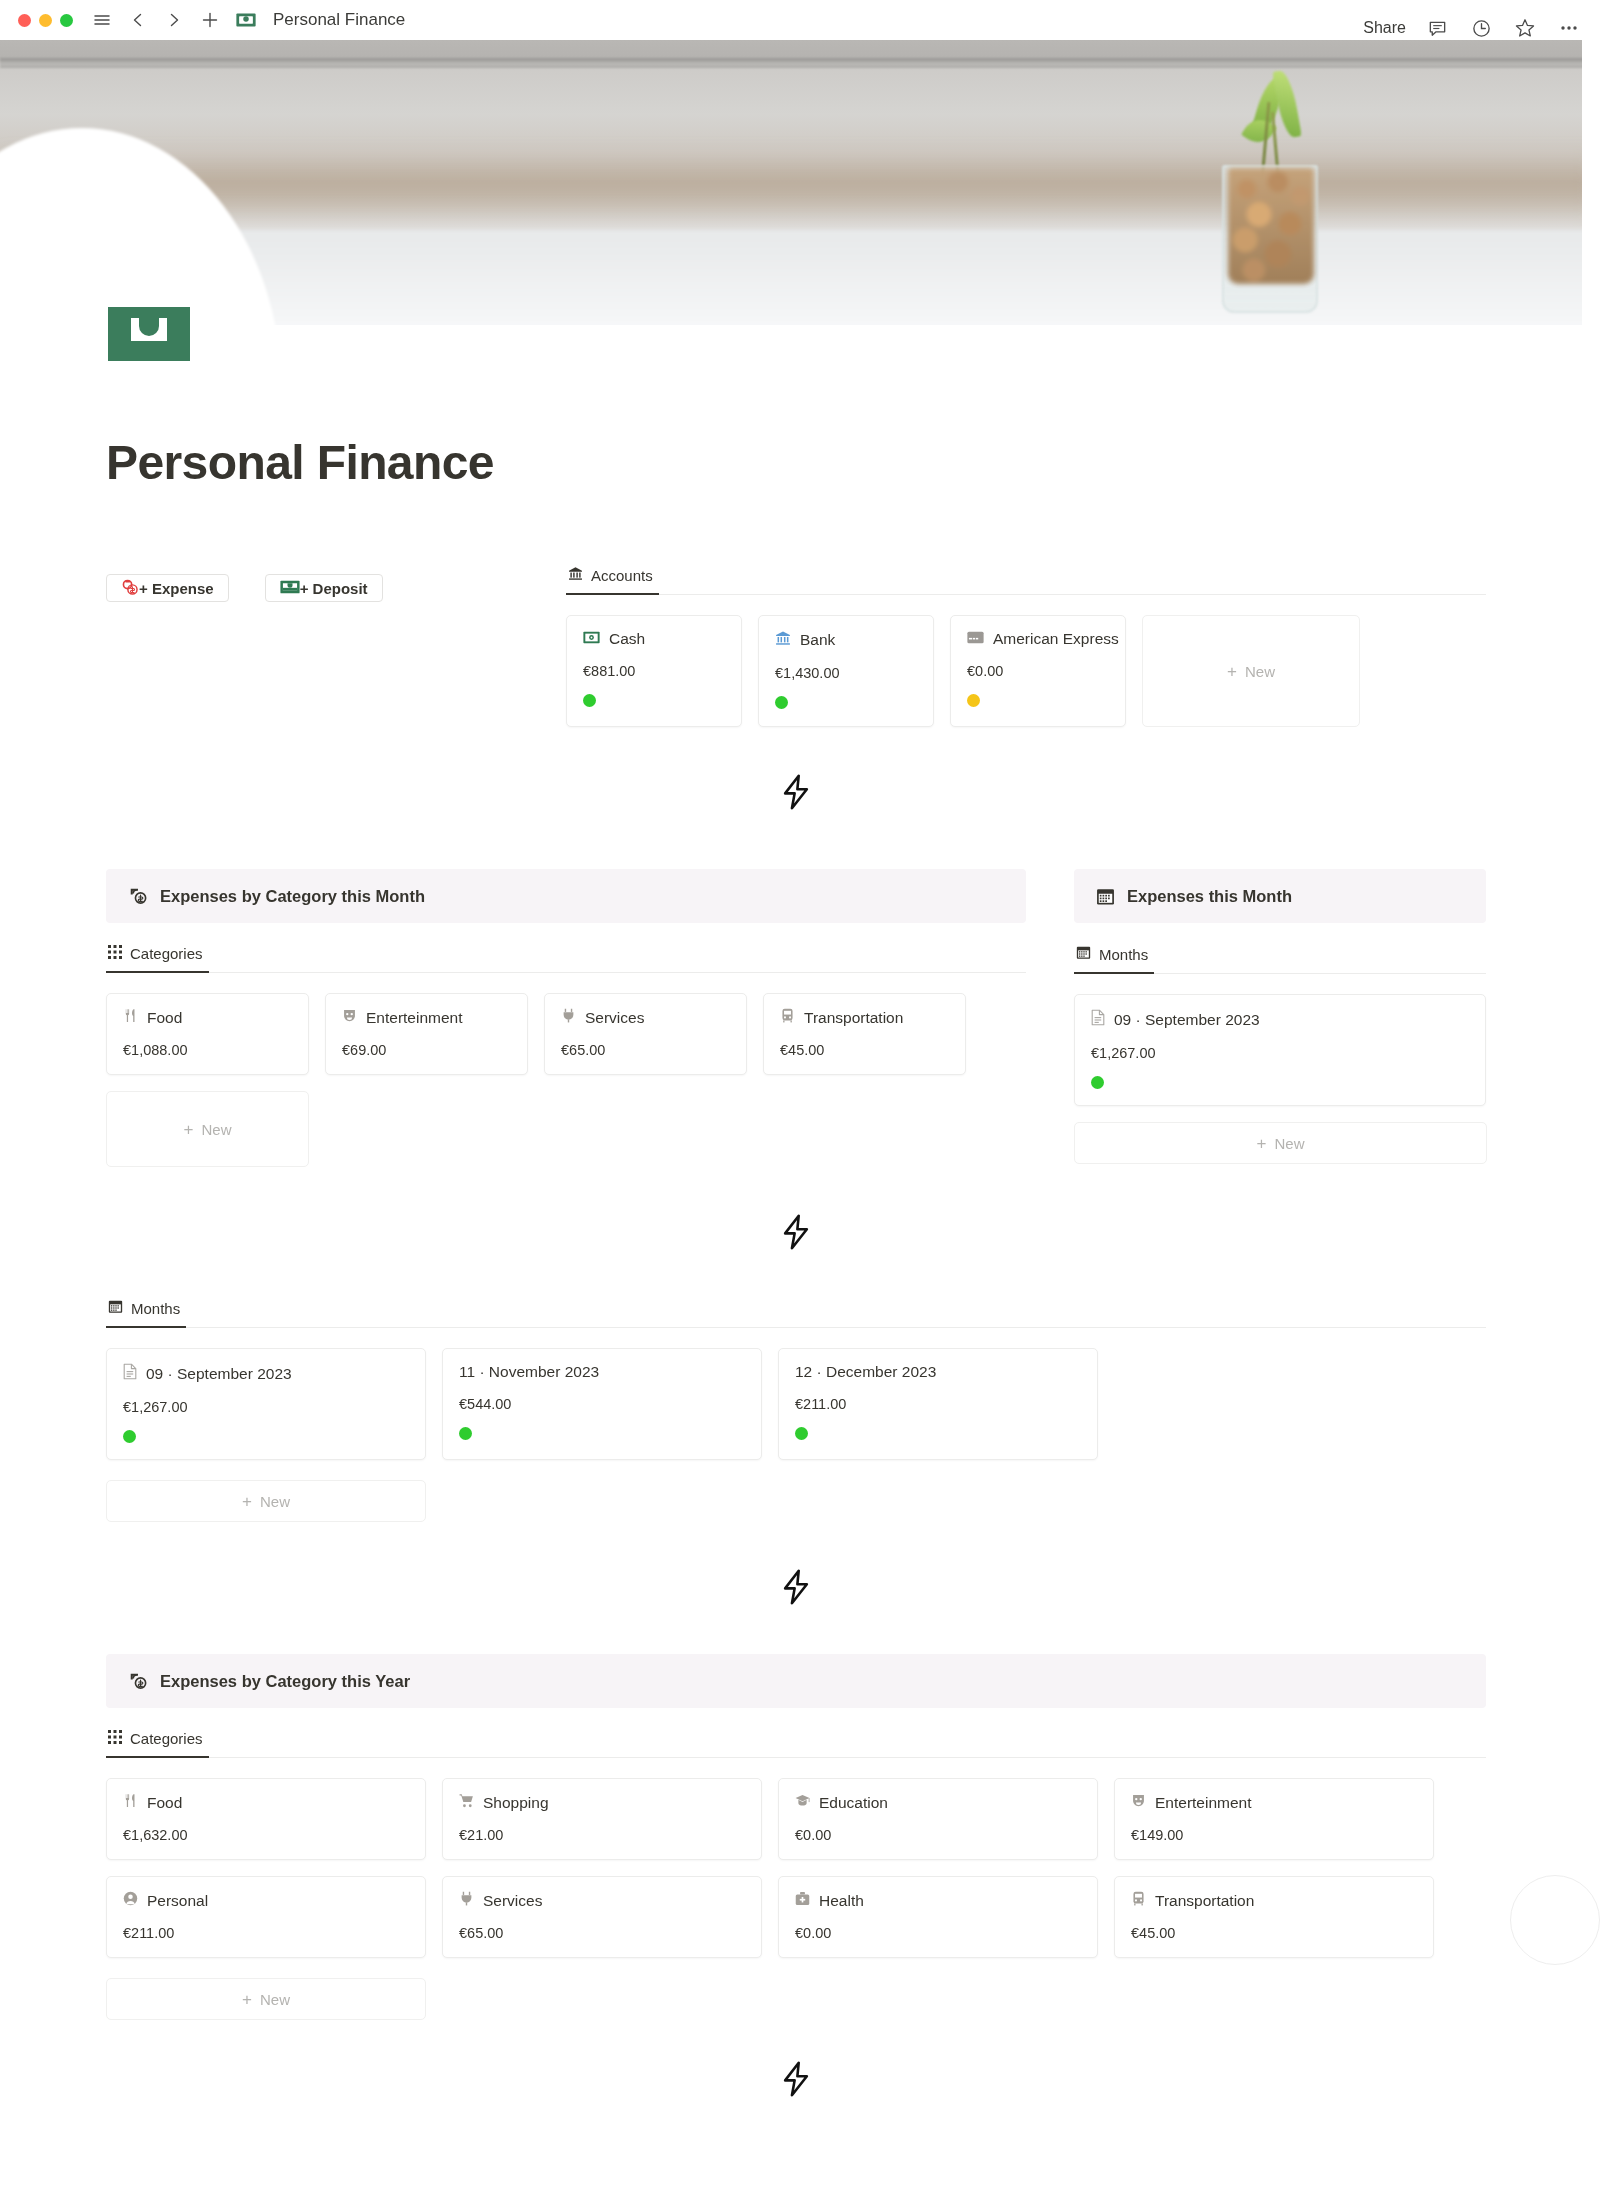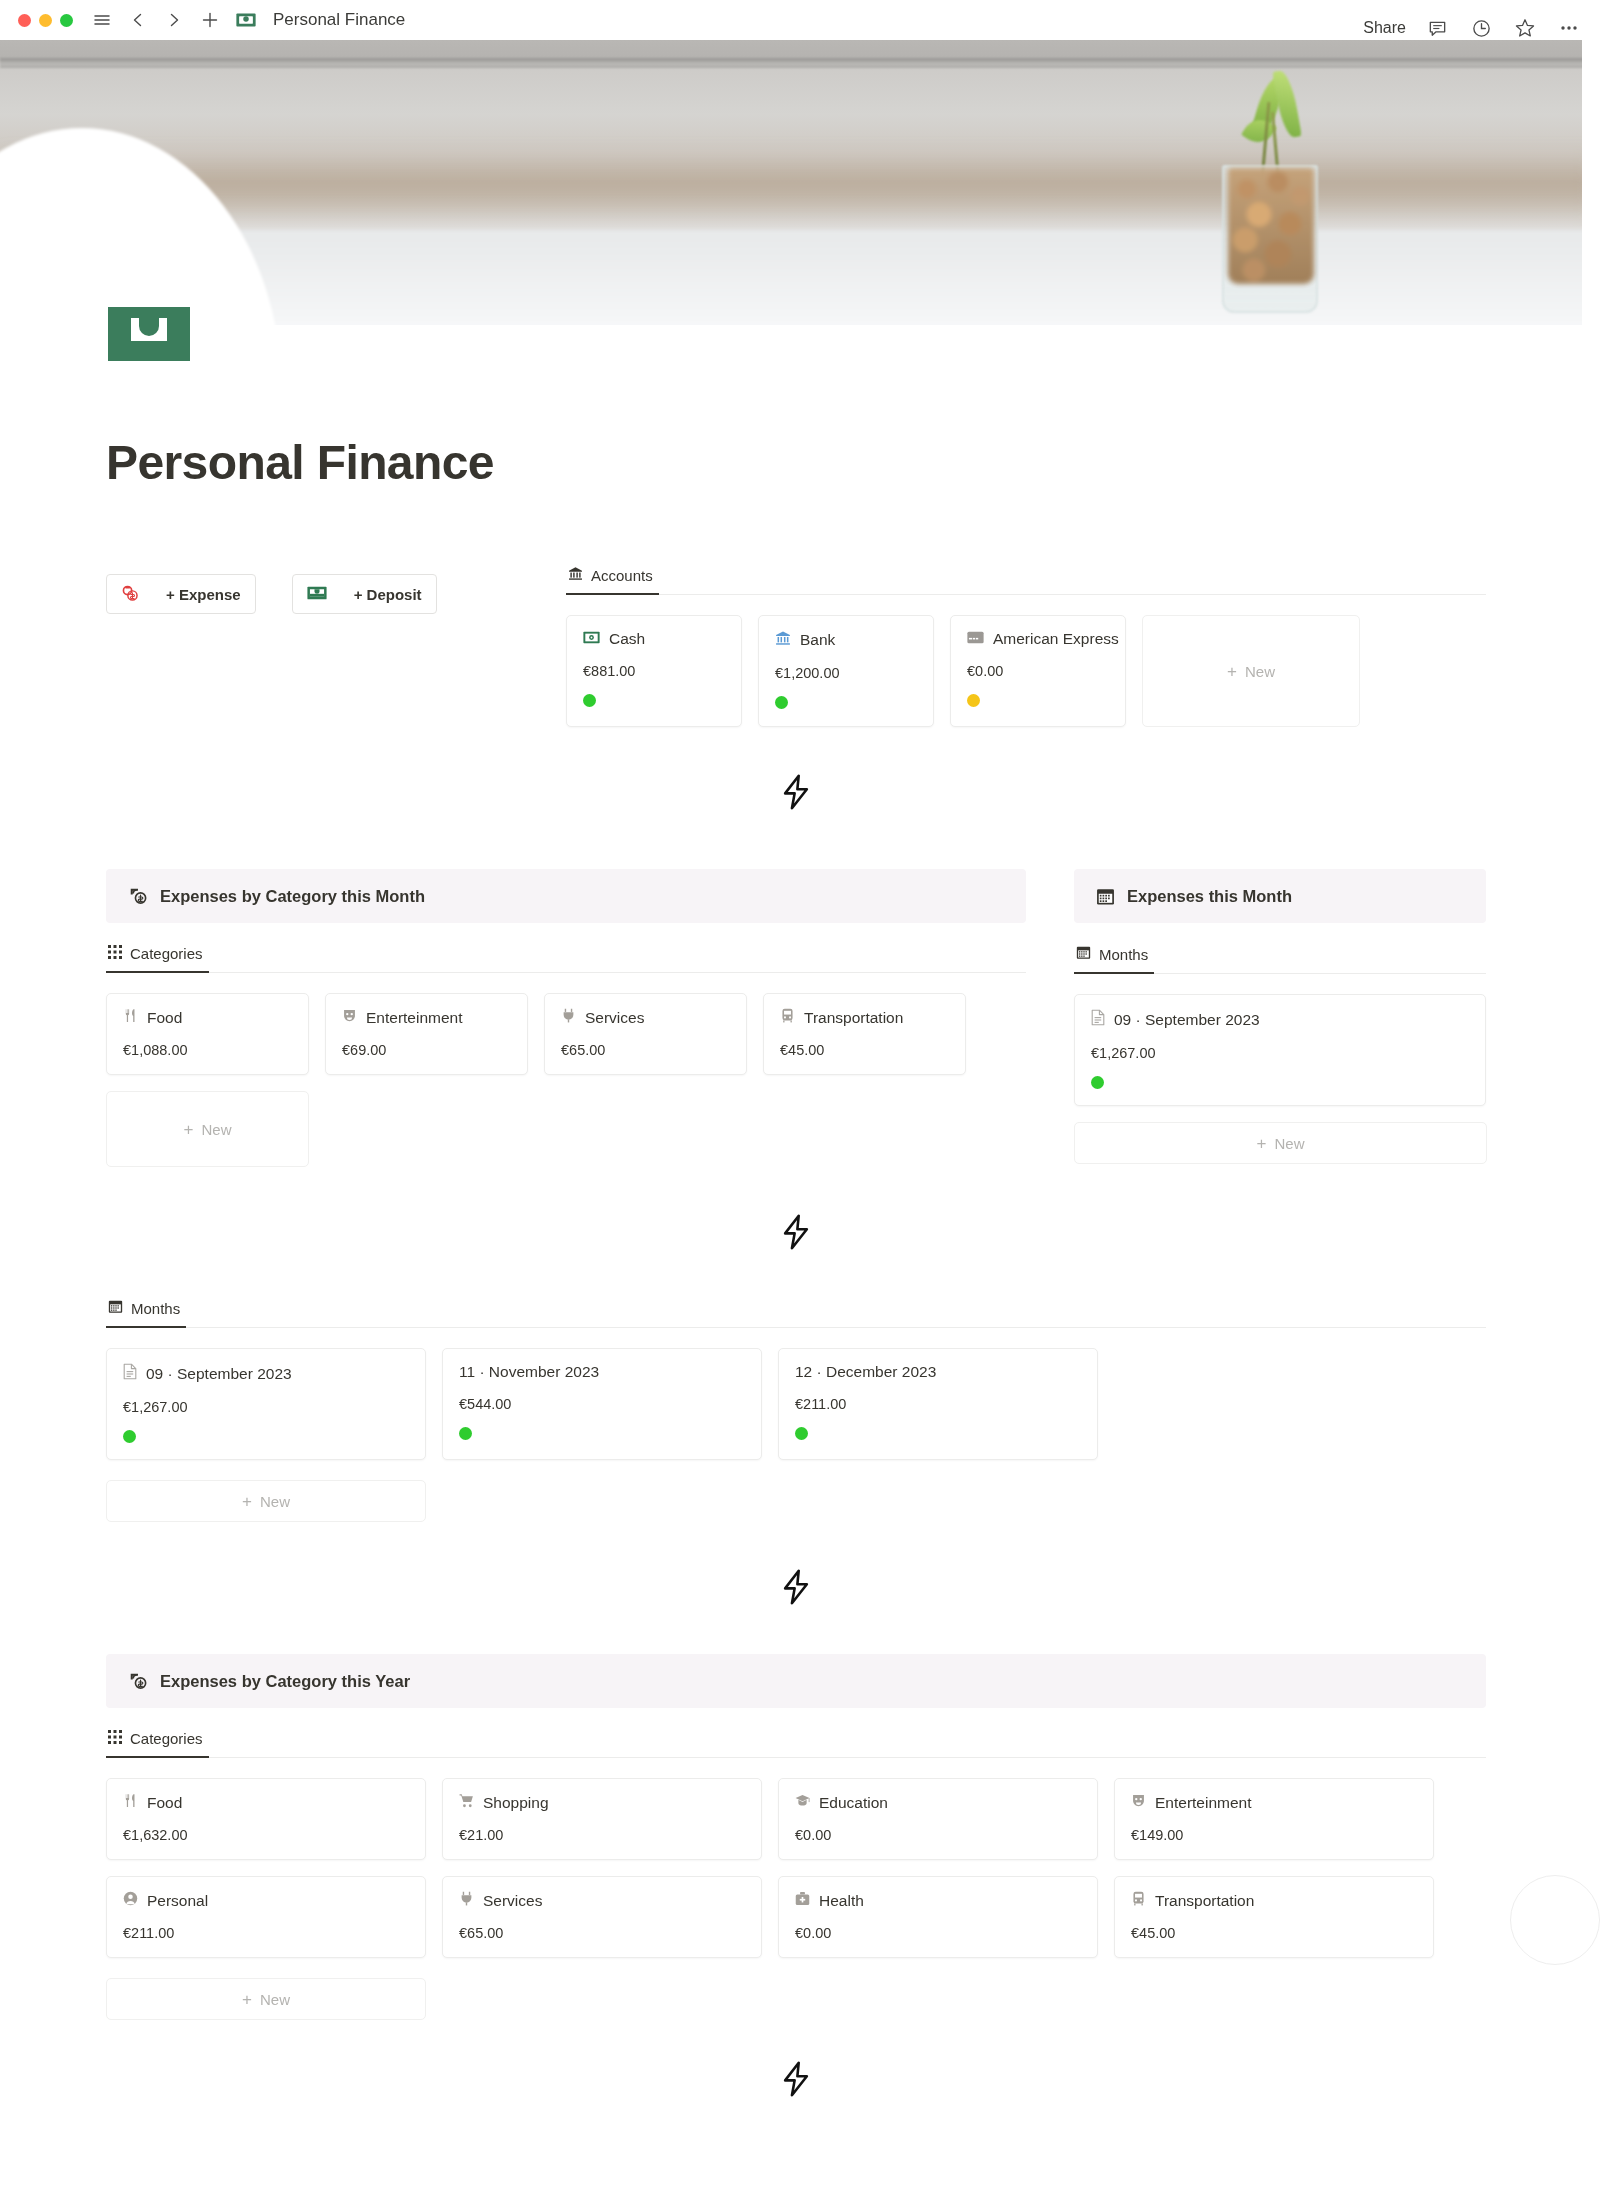--- a/index.html
+++ b/index.html
@@ -208,24 +208,24 @@
   .btn-row {
     display: flex;
     margin-top: 30px;
     gap: 0;
   }
   .gap-spacer { width: 36px; flex: none; }
   .pill {
     border: 1px solid #e3e2e0;
     border-radius: 4px;
     background: #fff;
-    height: 40px;
+    height: 28px;
     display: inline-flex;
     align-items: center;
-    gap: 27px;
+    gap: 0;
     padding: 0 14px;
     font-size: 15px;
     font-weight: 600;
     color: #37352f;
     cursor: pointer;
     white-space: nowrap;
   }
 
   
   .tabstrip {
@@ -501,21 +501,21 @@
                 <path d="M11 2 L20.5 7 L20.5 8.4 L1.5 8.4 L1.5 7 Z"></path>
                 <rect x="3.5" y="9.6" width="2.1" height="7.4"></rect>
                 <rect x="7.6" y="9.6" width="2.1" height="7.4"></rect>
                 <rect x="12.3" y="9.6" width="2.1" height="7.4"></rect>
                 <rect x="16.4" y="9.6" width="2.1" height="7.4"></rect>
                 <rect x="1.5" y="18.2" width="19" height="2"></rect>
               </svg>
             </span>
             <span>Bank</span>
           </div>
-          <div class="card-value">€1,200.00</div>
+          <div class="card-value">€1,430.00</div>
           <span class="card-status" style="background:#2fcc2f"></span>
         </div>
 
         <div class="card acct-card">
           <div class="card-title">
             <span>
               <svg width="17" height="13" viewBox="0 0 22 16">
                 <rect x="0.5" y="0.5" width="21" height="15" rx="2" fill="#9b9894"></rect>
                 <rect x="2.5" y="8.5" width="4" height="2" fill="#ffffff"></rect>
                 <rect x="7.5" y="8.5" width="3" height="2" fill="#ffffff"></rect>

